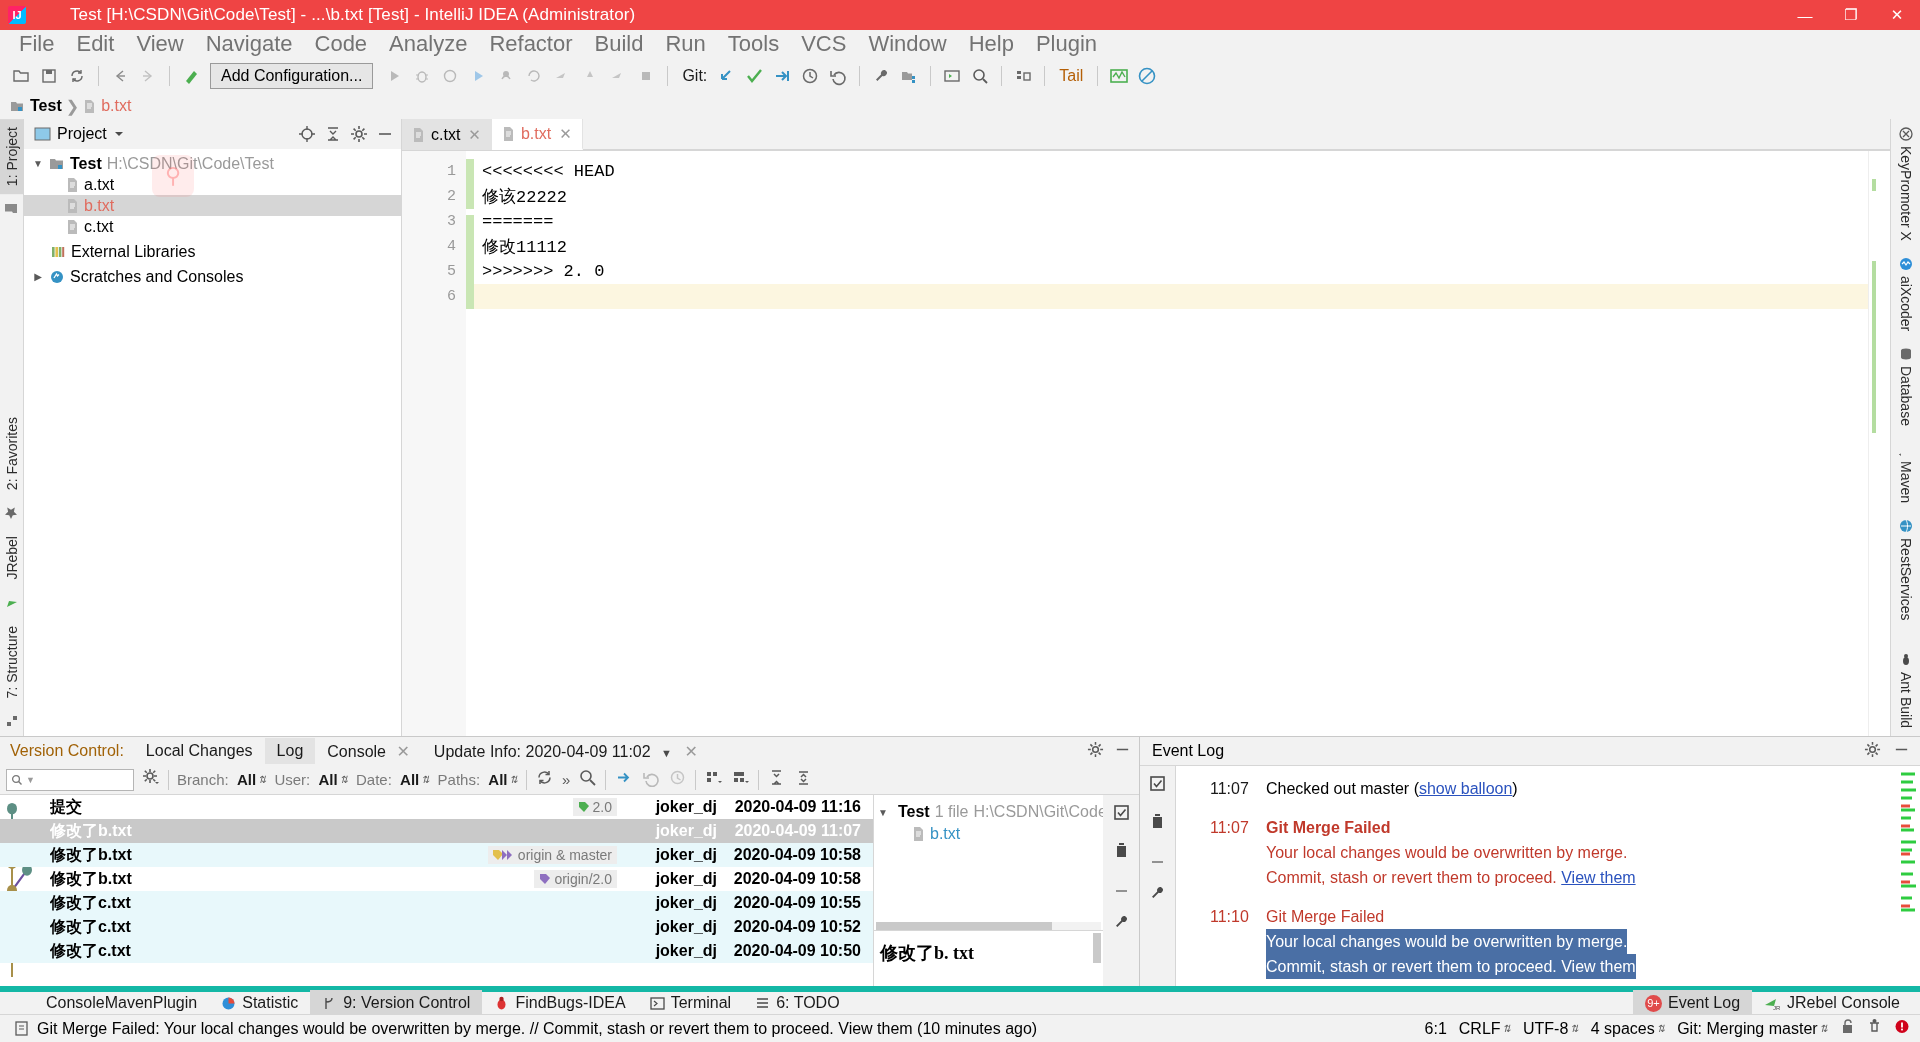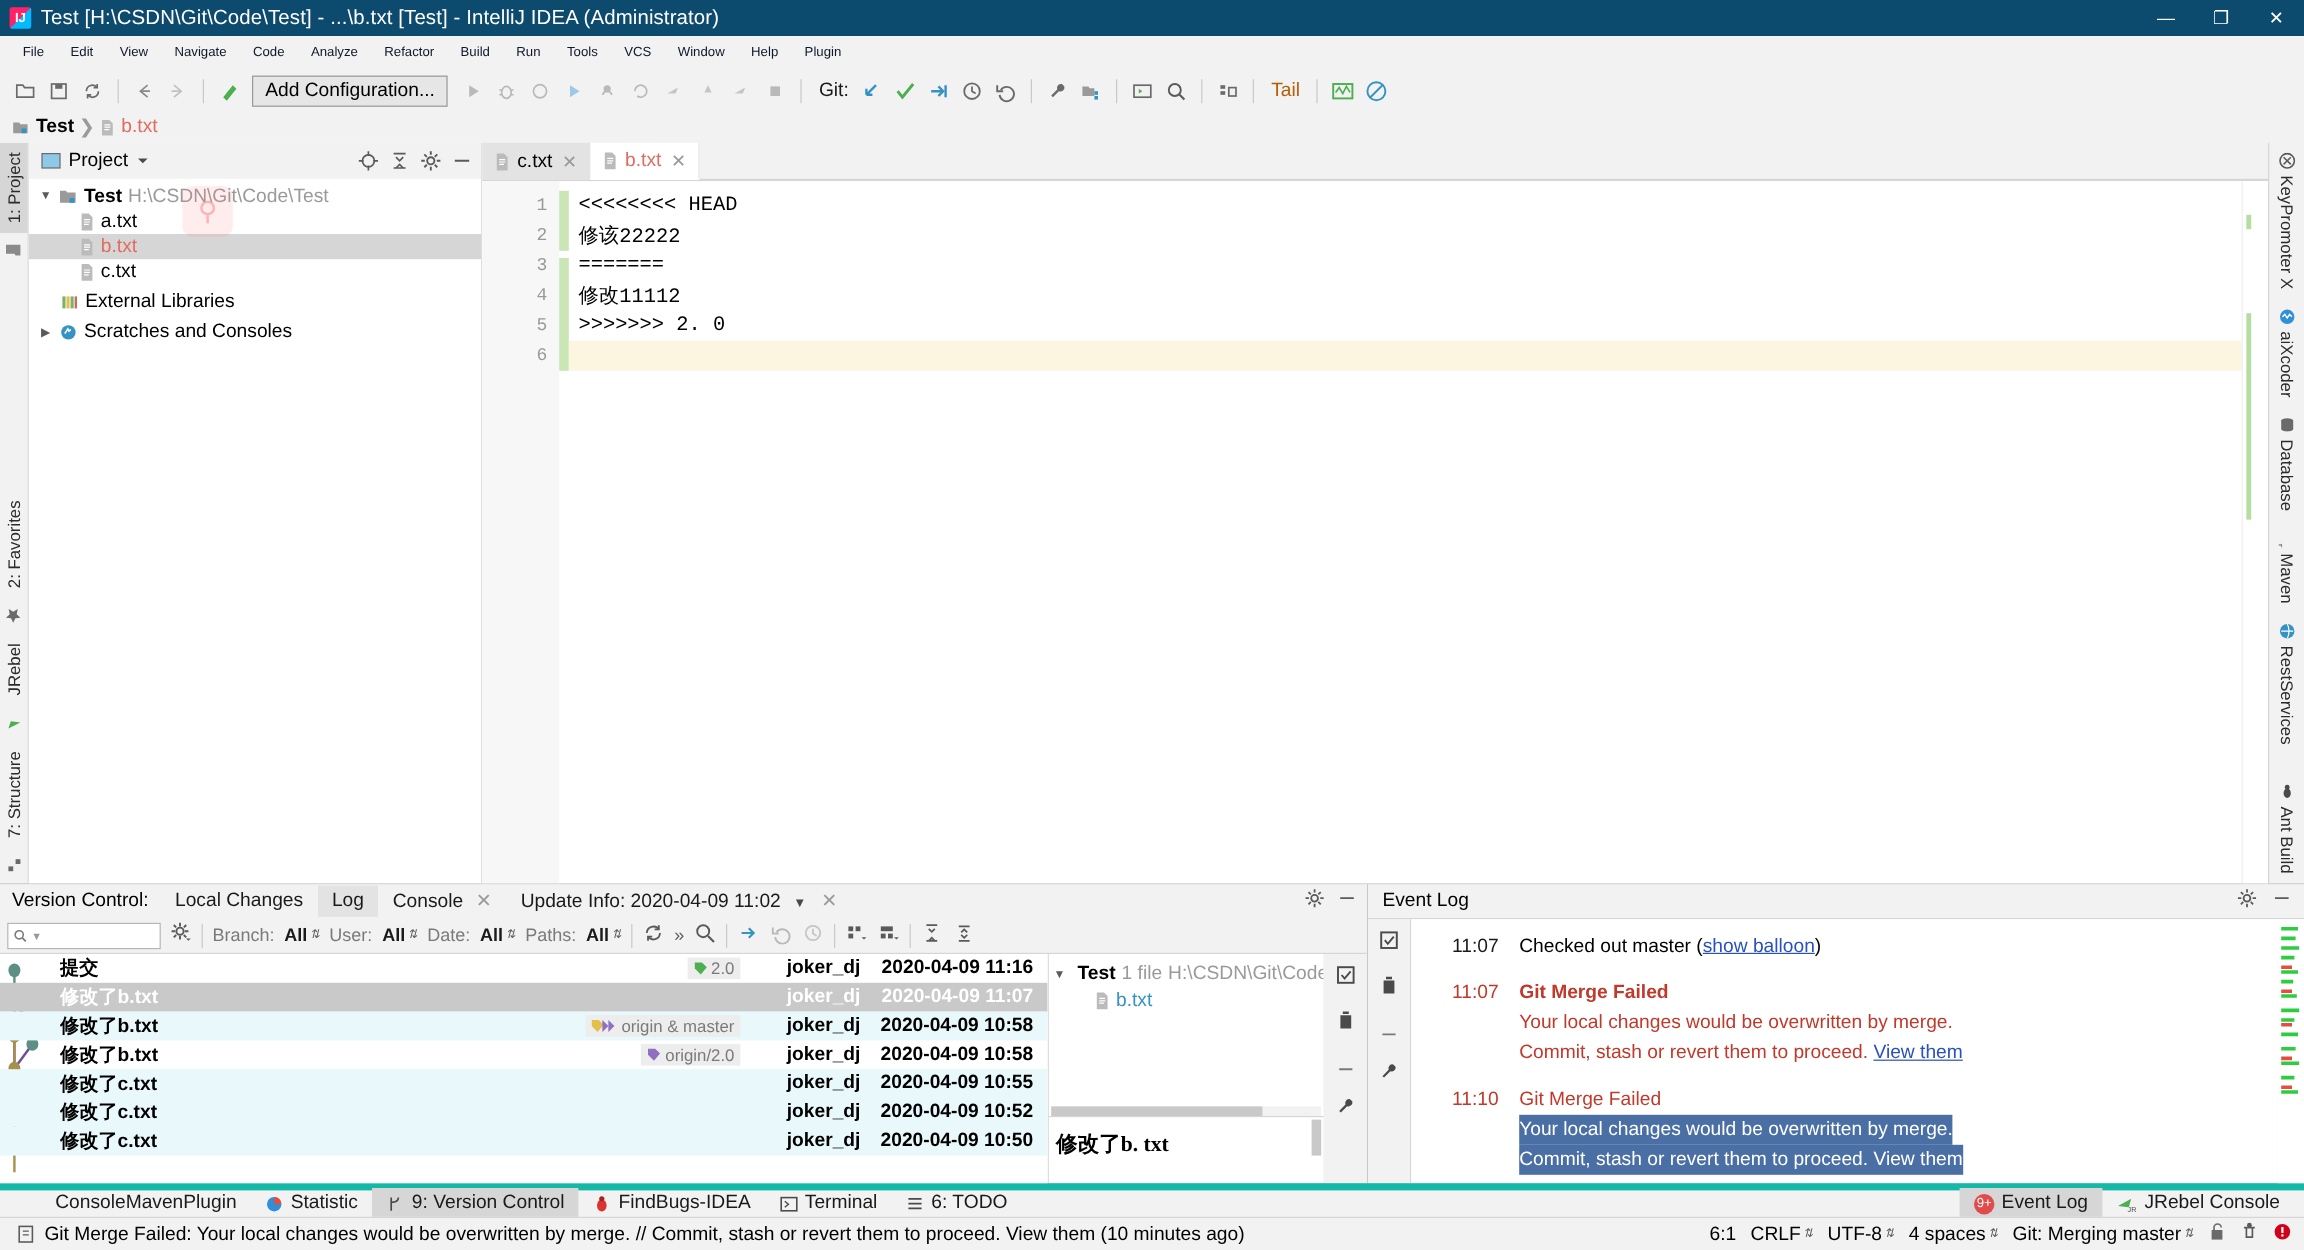--- a/index.html
+++ b/index.html
@@ -7,43 +7,43 @@
   body {
     font-family: "Liberation Sans", sans-serif;
     font-size: 17px;
     color:#000;
     background:#f2f2f2;
   }
   .app { width:1920px; height:1042px; display:flex; flex-direction:column; }
 
   
   .titlebar {
-    height:30px; background:#0c4a6e; color:#fff;
-    display:flex; align-items:center; padding:0 0 0 8px; flex:0 0 30px;
+    height:30px; background:#ef4444; color:#fff;
+    display:flex; align-items:center; padding:0 0 0 8px; flex:0 0 30px;gap:36px;
   }
   .titlebar .tb-icon {
     width:18px;height:18px;border-radius:2px;background:#fff;
     display:flex;align-items:center;justify-content:center;
     font-size:11px;font-weight:bold;color:#e84; margin-right:8px;
     background:linear-gradient(135deg,#f26 0%,#f26 50%,#0bf 50%,#0bf 100%);
     color:#fff;
   }
   .titlebar .tb-title { font-size:17px; letter-spacing:.1px; }
   .titlebar .tb-ctrls { margin-left:auto; display:flex; height:30px; }
   .titlebar .tb-btn {
     width:46px;height:30px;display:flex;align-items:center;justify-content:center;
     color:#fff;font-size:15px;
   }
 
   
   .menubar {
     height:28px; background:#f2f2f2; display:flex; align-items:center;
     padding-left:8px; flex:0 0 28px; border-bottom:1px solid #f2f2f2;
   }
-  .menubar .mi { padding:3px 11px; font-size:11px; color:#0f172a; }
+  .menubar .mi { padding:3px 11px; font-size:22px; color:#737373; }
 
   
   .toolbar {
     height:35px; background:#f2f2f2; display:flex; align-items:center;
     padding-left:8px; flex:0 0 35px; gap:2px;
   }
   .tbi { width:26px;height:26px;display:flex;align-items:center;justify-content:center;
          color:#5a5a5a; }
   .tbi svg { display:block; }
   .tb-sep { width:1px;height:20px;background:#c9c9c9;margin:0 6px; }
@@ -122,21 +122,21 @@
   .code { flex:1 1 auto;padding-top:8px;font-family:"Liberation Mono",monospace;font-size:17px;min-width:0;position:relative; }
   .cline { height:25px;display:flex;align-items:center;padding-left:8px;white-space:pre; }
   .cline.caret { background:#fcf6e0; }
   .marker-gut { width:22px;flex:0 0 22px;background:#fff;border-left:1px solid #eee;position:relative;padding-top:4px; }
   .mk { position:absolute;background:#b4dda0; }
 
   
   .bottomrow { height:250px;flex:0 0 250px;display:flex;border-top:1px solid #c9c9c9;background:#f2f2f2;min-height:0; }
   .vc-pane { flex:1 1 auto;display:flex;flex-direction:column;min-width:0;border-right:1px solid #c9c9c9; }
   .vc-tabs { height:28px;flex:0 0 28px;display:flex;align-items:center;gap:0;padding-left:10px;font-size:16px;background:#f2f2f2; }
-  .vc-tabs .lbl { color:#000000;padding:4px 10px 4px 0; }
+  .vc-tabs .lbl { color:#a16207;padding:4px 10px 4px 0; }
   .vc-tabs .tb { padding:4px 12px;color:#1a1a1a; }
   .vc-tabs .tb.sel { background:#e3e3e3; }
   .vc-tabs .right-ico { margin-left:auto;display:flex;gap:10px;padding-right:8px;color:#5a5a5a; }
 
   .vc-toolbar { height:30px;flex:0 0 30px;display:flex;align-items:center;gap:8px;
                 padding:0 6px;background:#f2f2f2;border-bottom:1px solid #d6d6d6; }
   .searchbox { width:128px;height:22px;border:1px solid #b5b5b5;background:#fff;display:flex;align-items:center;
                padding:0 4px;color:#9a9a9a;font-size:14px;gap:3px; }
   .filt { font-size:15px;color:#7a7a7a;display:flex;align-items:center;gap:2px; }
   .filt b { color:#1a1a1a; }

